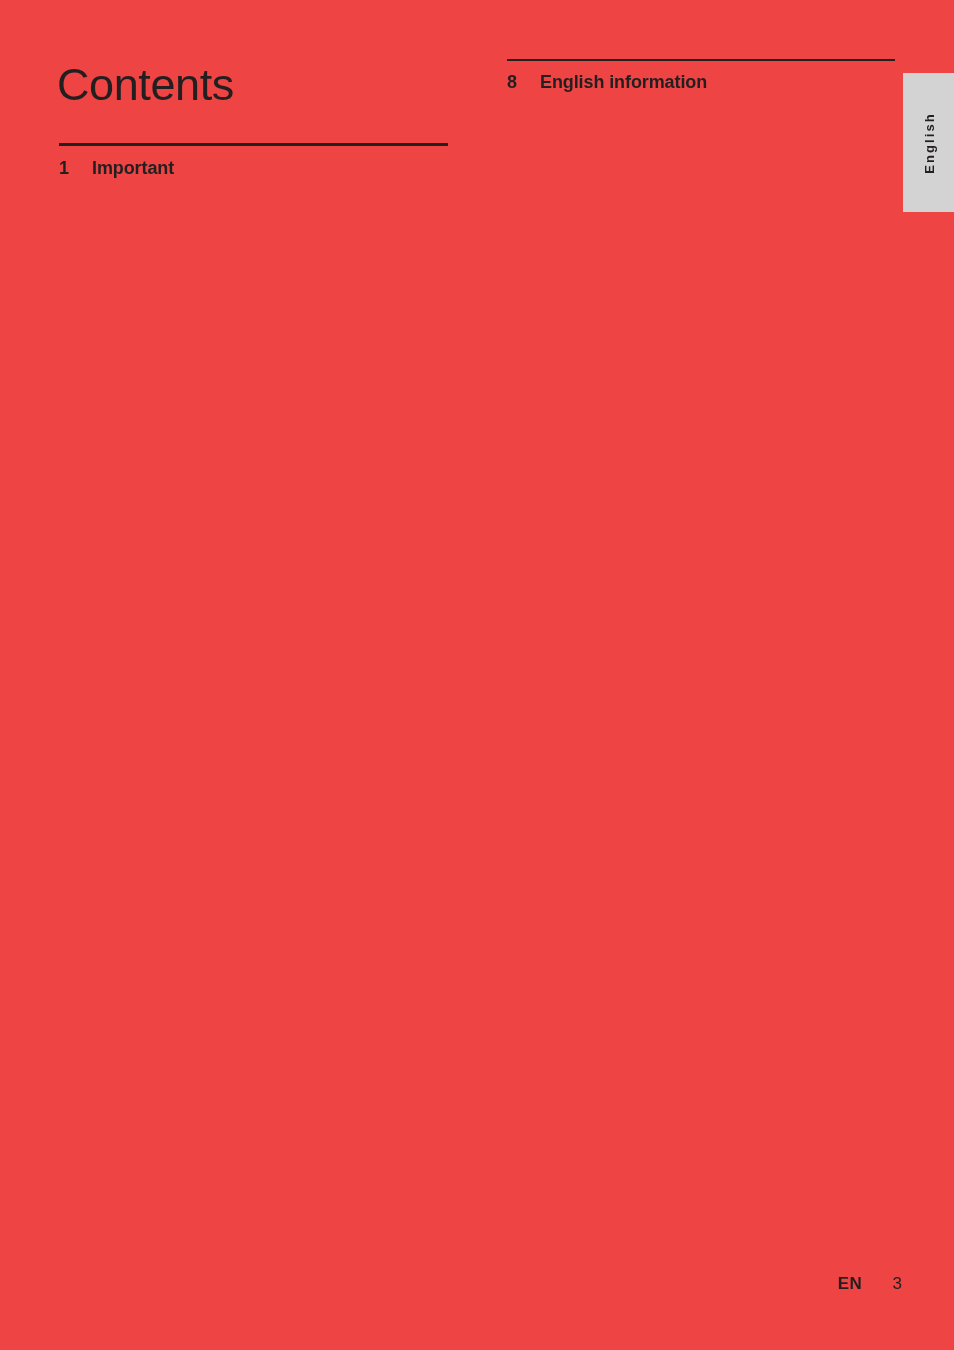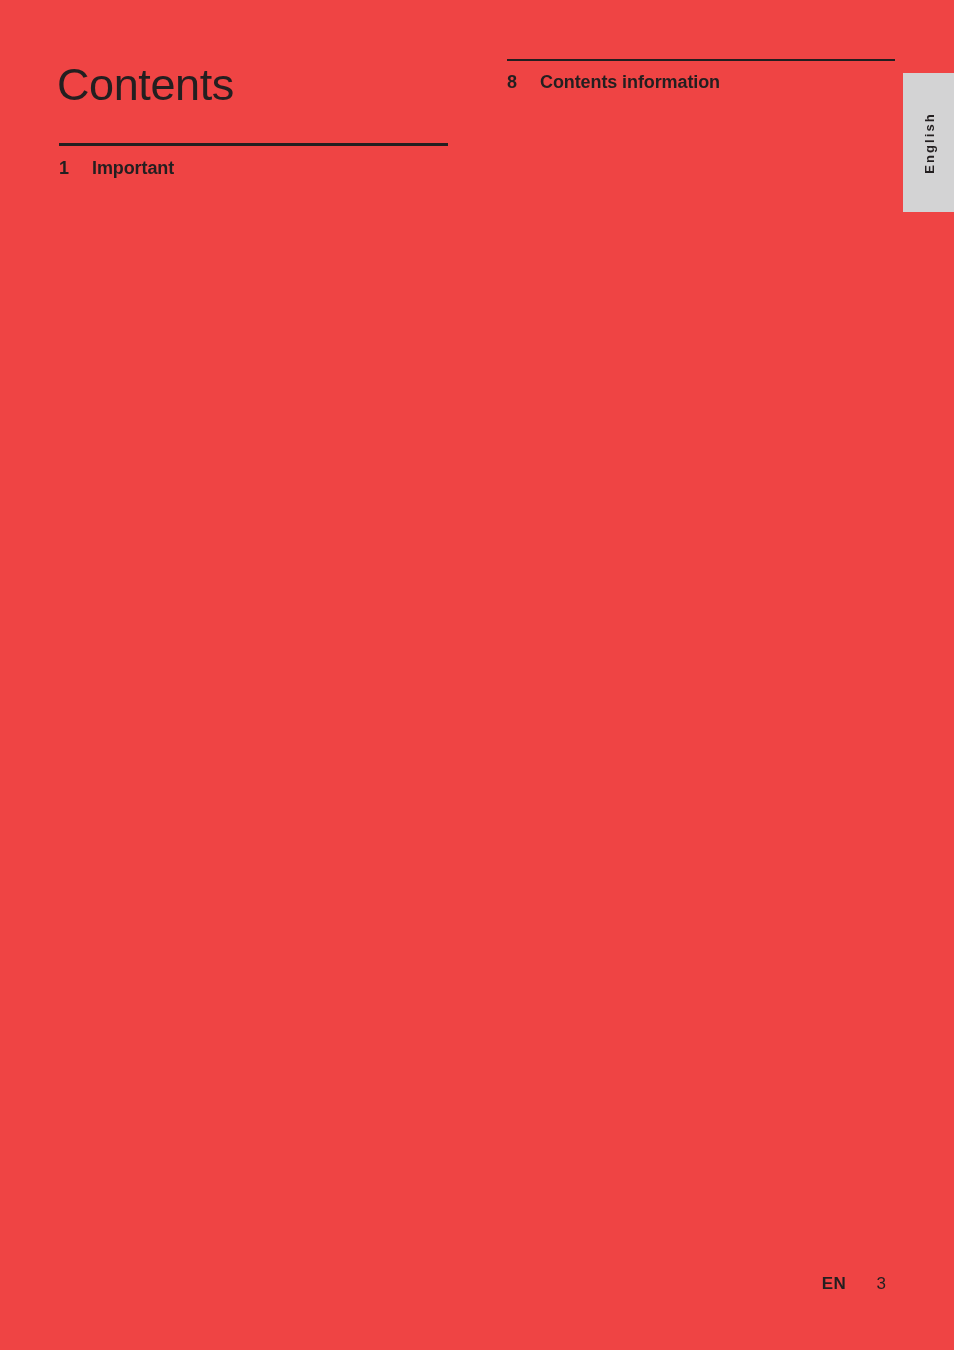--- a/index.html
+++ b/index.html
@@ -98,21 +98,21 @@
     white-space: nowrap;
     font-size: 13px;
     font-weight: bold;
     letter-spacing: 2.1px;
     color: #231f20;
   }
 
   
   .footer {
     position: absolute;
-    left: 692px;
+    left: 708px;
     top: 1274px;
     width: 194px;
     display: flex;
     justify-content: flex-end;
     align-items: baseline;
     font-size: 17px;
   }
   .footer .en {
     font-weight: bold;
     color: #231f20;
@@ -139,21 +139,21 @@
           <span class="label">Important</span>
           <span class="page">6</span>
         </div>
       </div>
     </div>
   <div class="col col-right">
       <div class="section">
         <div class="rule"></div>
         <div class="row head">
           <span class="num">8</span>
-          <span class="label">Contents information</span>
+          <span class="label">English information</span>
           <span class="page">19</span>
         </div>
       </div>
     </div>
 
   <div class="lang-tab">
     <span class="lang-text">English</span>
   </div>
 
   <div class="footer">

